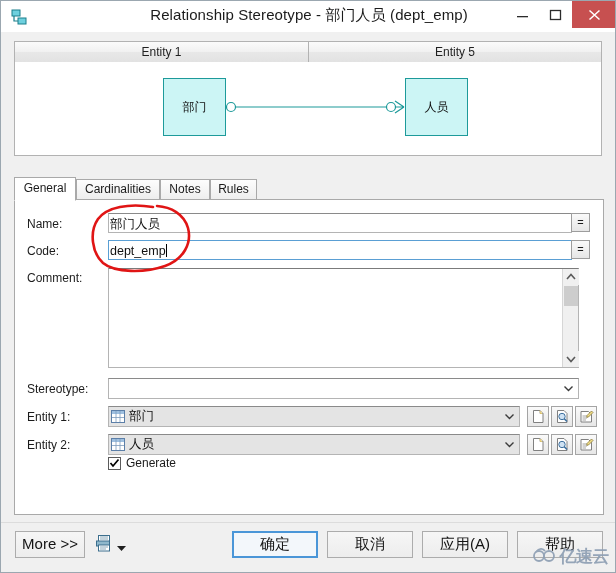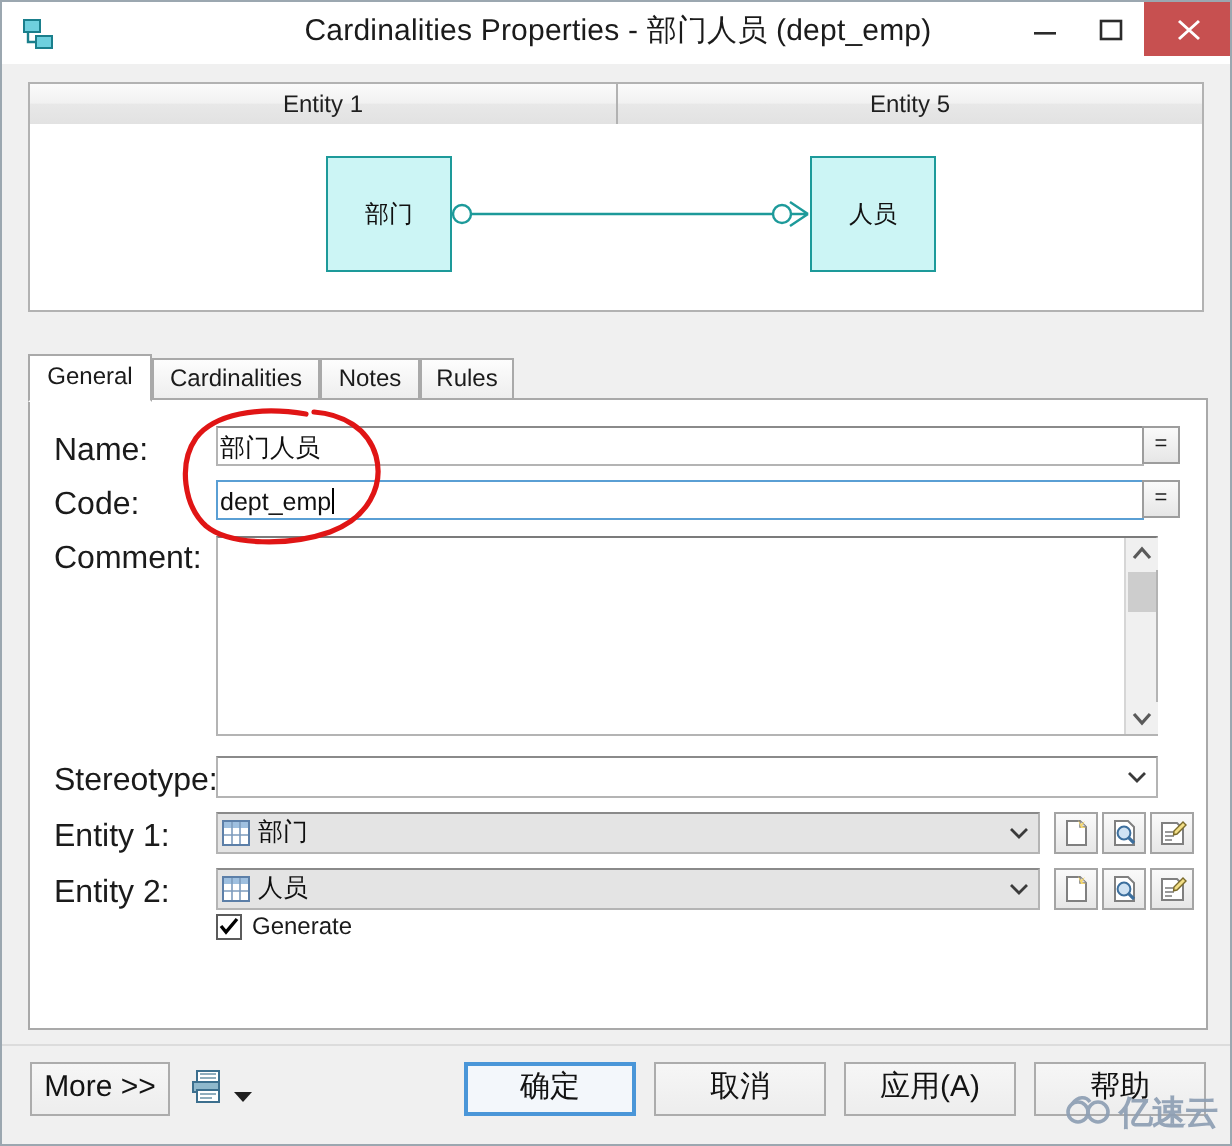--- a/index.html
+++ b/index.html
@@ -137,21 +137,21 @@
   #tabpanel {
     position: absolute;
     left: 13px; top: 198px;
     width: 590px; height: 316px;
     background: #ffffff;
     border: 1px solid #a9a9a9;
     box-sizing: border-box;
   }
   .flabel {
     position: absolute;
-    font-size: 16px;
+    font-size: 12px;
     color: #1b1b1b;
   }
   .ftext {
     position: absolute;
     box-sizing: border-box;
     background: #ffffff;
     border: 1px solid #b4b4b4;
     border-top-color: #8a8a8a;
     font-size: 12.5px;
     color: #101010;
@@ -343,21 +343,21 @@
 <div id="window">
 
   <div id="titlebar">
     <span id="app-icon">
       <svg width="20" height="20" viewBox="0 0 20 20">
         <rect x="3" y="3" width="8" height="6" fill="#6ed0de" stroke="#1a7f8c" stroke-width="1"></rect>
         <rect x="9" y="11" width="8" height="6" fill="#6ed0de" stroke="#1a7f8c" stroke-width="1"></rect>
         <path d="M5 9 L5 14 L9 14" fill="none" stroke="#1a7f8c" stroke-width="1.2"></path>
       </svg>
     </span>
-    <div id="title-text">Cardinalities Properties - 部门人员 (dept_emp)</div>
+    <div id="title-text">Relationship Stereotype - 部门人员 (dept_emp)</div>
 
     <button class="wbtn" id="btn-min">
       <svg width="13" height="27" viewBox="0 0 13 27">
           <rect x="1" y="15" width="11" height="1.3" fill="#2b2b2b"></rect>
         </svg>
     </button>
     <button class="wbtn" id="btn-max">
       <svg width="13" height="27" viewBox="0 0 13 27">
           <rect x="1.5" y="9.5" width="10" height="9" fill="none" stroke="#2b2b2b" stroke-width="1.3"></rect>
         </svg>

